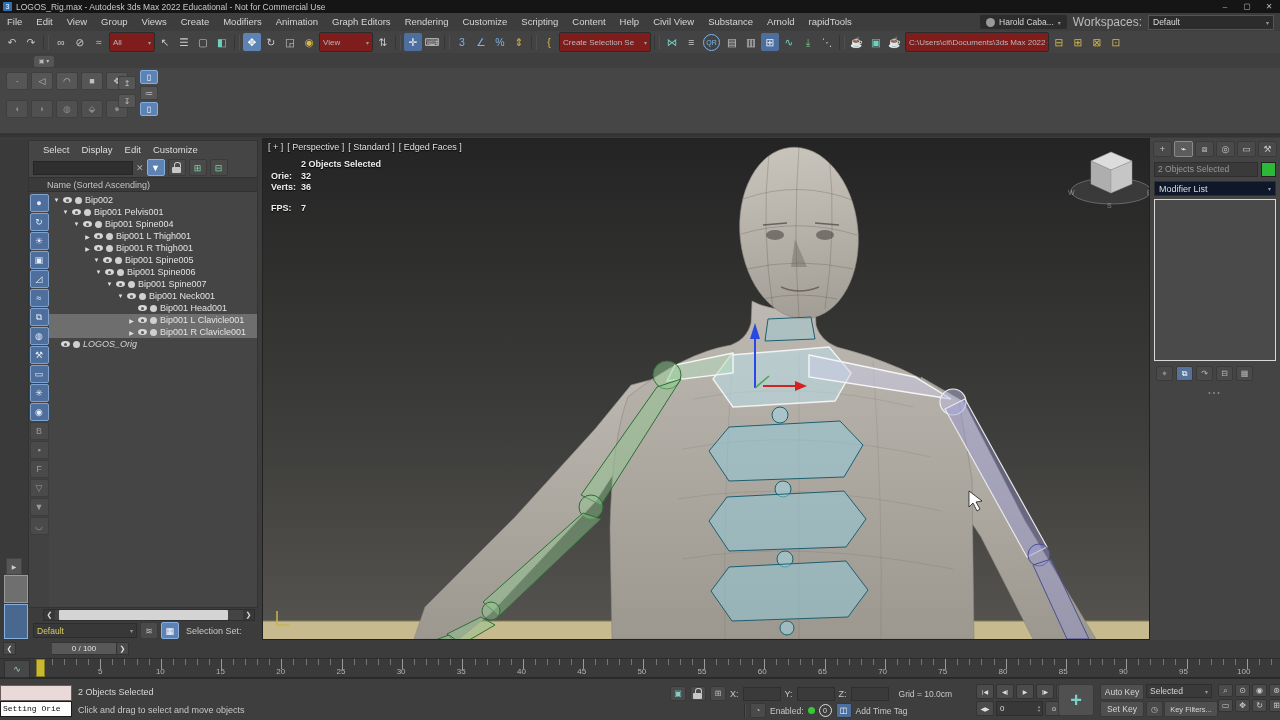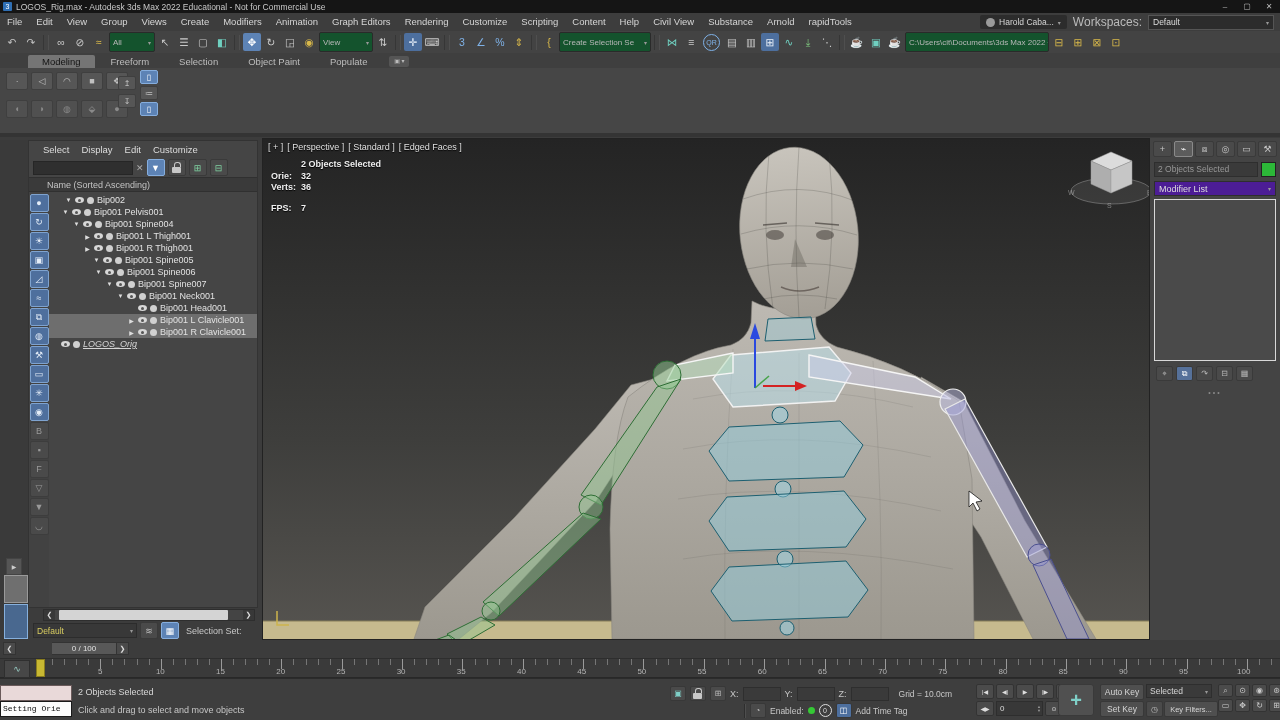--- a/index.html
+++ b/index.html
@@ -17,21 +17,21 @@
   .userpill{background:#2c2c2c;height:14px;border-radius:2px;display:flex;align-items:center;gap:4px;padding:0 6px;font-size:8.5px;}
   .avatar{width:9px;height:9px;border-radius:50%;background:#9a9a9a;}
   .wslabel{font-size:12px;color:#bbb;}
   .wsdd{background:#2c2c2c;border:1px solid #555;width:116px;height:13px;display:flex;align-items:center;justify-content:space-between;padding:0 4px;font-size:8.5px;color:#ddd;}
   
   .toolbar{left:0;top:31px;width:1280px;height:22px;background:#434343;border-bottom:1px solid #2f2f2f;display:flex;align-items:center;padding-left:3px;gap:1px;}
   .tb{min-width:18px;height:18px;display:flex;align-items:center;justify-content:center;font-size:10.5px;color:#c9c9c9;border-radius:2px;flex:none;}
   .tb.active{background:#5d83b5;color:#fff;}
   .tb.framed{background:#4d6f9e;color:#eaf1fa;}
   .tb.sep{min-width:4px;height:15px;border-left:1px solid #363636;border-right:1px solid #4f4f4f;margin:0 2px;border-radius:0;}
-  .tb.dd{background:#14532d;border:1px solid #2a2a2a;font-size:8px;justify-content:space-between;padding:0 3px;color:#b8b8b8;overflow:hidden;white-space:nowrap;}
+  .tb.dd{background:#7f1d1d;border:1px solid #2a2a2a;font-size:8px;justify-content:space-between;padding:0 3px;color:#b8b8b8;overflow:hidden;white-space:nowrap;}
   .tb .caret{display:none;}
   .tb.dd .caret{display:inline;font-size:6px;color:#999;margin-left:2px;}
   .w-all{width:38px;} .w-view{width:46px;} .w-sel{width:84px;} .w-path{width:136px;}
   .teal{color:#6fd0c0;} .gold{color:#d8b84a;} .blue{color:#7fb2e8;} .green{color:#7fc87f;}
   .tb.qr{color:#7fb2e8;border:1px solid #7fb2e8;border-radius:50%;min-width:15px;height:15px;font-size:7px;margin:0 2px;}
   
   .ribbontabs{left:0;top:53px;width:1280px;height:15px;background:#3f3f3f;display:flex;align-items:flex-end;padding-left:28px;gap:2px;font-size:9.5px;}
   .rtab{padding:1px 14px;color:#bdbdbd;}
   .rtab.active{background:#757575;color:#141414;border-radius:2px 2px 0 0;}
   .rmedia{width:20px;height:11px;background:#555;margin:0 0 1px 6px;border-radius:2px;font-size:6px;color:#bbb;text-align:center;line-height:11px;}
@@ -59,21 +59,21 @@
   .side-btn{width:17px;height:16px;background:#4a4a4a;border:1px solid #3d3d3d;border-radius:2px;color:#9a9a9a;font-size:9px;display:flex;align-items:center;justify-content:center;flex:none;}
   .side-btn.active{background:#4e6f9d;border-color:#7fa3cf;color:#e4edf8;}
   .exp-tree{flex:1;padding-top:2px;font-size:9px;overflow:hidden;}
   .trow{height:12px;display:flex;align-items:center;gap:3px;white-space:nowrap;}
   .trow.selected{background:#6e6e6e;}
   .trow .arrow{width:7px;font-size:6px;color:#ddd;text-align:center;flex:none;}
   .eye{width:9px;height:6px;border-radius:50%;background:#d8d8d8;position:relative;flex:none;}
   .eye:after{content:"";position:absolute;left:3px;top:1.5px;width:3px;height:3px;border-radius:50%;background:#555;}
   .dotc{width:7px;height:7px;border-radius:50%;background:#d0d0d0;flex:none;}
   .tlabel{color:#e2e2e2;}
-  .trow.italic .tlabel{font-style:italic;color:#d5d5d5;text-decoration:underline;}
+  .trow.italic .tlabel{font-style:italic;color:#d5d5d5;}
   .exp-scroll{left:43px;top:609px;width:212px;height:12px;background:#383838;display:flex;align-items:center;border:1px solid #2e2e2e;box-sizing:border-box;}
   .scr-arrow{width:11px;text-align:center;font-size:7px;color:#ddd;}
   .scr-track{flex:1;height:10px;background:#444;position:relative;}
   .scr-thumb{position:absolute;left:2%;top:0;width:90%;height:100%;background:#d4d4d4;border-radius:1px;}
   .exp-footer{left:28px;top:622px;width:232px;height:17px;display:flex;align-items:center;gap:3px;padding-left:5px;}
   .preset-dd{width:96px;height:13px;background:#383838;border:1px solid #2c2c2c;display:flex;align-items:center;justify-content:space-between;padding:0 3px;font-size:8.5px;color:#d8cc60;}
   .preset-dd .caret{color:#999;font-size:6px;}
   .ssl{font-size:9px;color:#c8c8c8;margin-left:4px;}
   
   .edge{left:0;top:140px;width:28px;height:500px;background:#3a3a3a;}
@@ -89,21 +89,21 @@
   .vp-sel{margin-left:30px;height:11px;}
   .fps{margin-top:10px;}
   
   .cmdpanel{left:1150px;top:138px;width:130px;height:502px;background:#444;}
   .cp-tabs{display:flex;gap:2px;padding:3px 3px 2px 3px;}
   .cp-tab{width:17px;height:14px;background:#4a4a4a;border:1px solid #3a3a3a;border-radius:2px;font-size:9px;color:#c6c6c6;display:flex;align-items:center;justify-content:center;}
   .cp-tab.active{background:#5c5c5c;border-color:#8a8a8a;color:#fff;}
   .cp-name-row{display:flex;gap:3px;padding:3px 4px;align-items:center;}
   .cp-name{flex:1;height:13px;background:#3a3a3a;border:1px solid #2e2e2e;color:#989898;font-size:8.5px;line-height:13px;padding-left:3px;overflow:hidden;white-space:nowrap;}
   .cp-swatch{width:13px;height:13px;border:1px solid #222;}
-  .cp-modlist{margin:1px 4px;height:13px;background:#4c1d95;border:1px solid #2e2e2e;display:flex;align-items:center;justify-content:space-between;padding:0 4px;font-size:9px;color:#ddd;}
+  .cp-modlist{margin:1px 4px;height:13px;background:#0f172a;border:1px solid #2e2e2e;display:flex;align-items:center;justify-content:space-between;padding:0 4px;font-size:9px;color:#ddd;}
   .cp-modlist .caret{font-size:6px;color:#999;}
   .cp-stack{margin:3px 4px;height:160px;background:#4a4a4a;border:1px solid #d8d8d8;}
   .cp-stackbtns{display:flex;gap:3px;padding:2px 6px;align-items:center;}
   .cp-sbtn{width:15px;height:13px;background:#4a4a4a;border:1px solid #3a3a3a;border-radius:2px;font-size:8px;color:#b8b8b8;display:flex;align-items:center;justify-content:center;}
   .cp-sbtn.lit{background:#56719a;color:#fff;}
   .cp-handle{text-align:center;color:#888;font-size:7px;letter-spacing:2px;margin-top:6px;}
   
   .timerow{left:0;top:640px;width:1280px;height:18px;background:#3c3c3c;}
   .timebox{position:absolute;left:3px;top:2px;display:flex;height:13px;}
   .tb-arrow{width:11px;background:#4a4a4a;border:1px solid #333;color:#ddd;font-size:7px;display:flex;align-items:center;justify-content:center;}
@@ -346,28 +346,20 @@
       </div>
       <div class="tb gold">
         <span class="g">⊠</span>
       </div>
       <div class="tb gold">
         <span class="g">⊡</span>
       </div>
     </div>
 
   <div class="abs ribbontabs">
-    <span style="display:flex;gap:2px;align-items:flex-end;">
-
-    <span class="rtab active">Modeling</span>
-        <span class="rtab">Freeform</span>
-        <span class="rtab">Selection</span>
-        <span class="rtab">Object Paint</span>
-        <span class="rtab">Populate</span>
-      </span>
     <span class="rmedia">▣ ▾</span>
   </div>
 
   <div class="abs ribbonbody">
     <div class="abs pmrow" style="left:6px;top:4px;">
 
     <div class="pmbtn">
           <span>∙</span>
         </div>
         <div class="pmbtn">
@@ -505,21 +497,21 @@
           </span>
           <span class="side-btn">
             <span>▼</span>
           </span>
           <span class="side-btn">
             <span>◡</span>
           </span>
         </div>
       <div class="exp-tree">
 
-      <div class="trow" style="padding-left: 16px;">
+      <div class="trow" style="padding-left: 4px;">
             <span class="arrow">▼</span>
             <span class="eye"></span>
             <span class="dotc"></span>
             <span class="tlabel">Bip002</span>
           </div>
           <div class="trow" style="padding-left: 13px;">
             <span class="arrow">▼</span>
             <span class="eye"></span>
             <span class="dotc"></span>
             <span class="tlabel">Bip001 Pelvis001</span>

